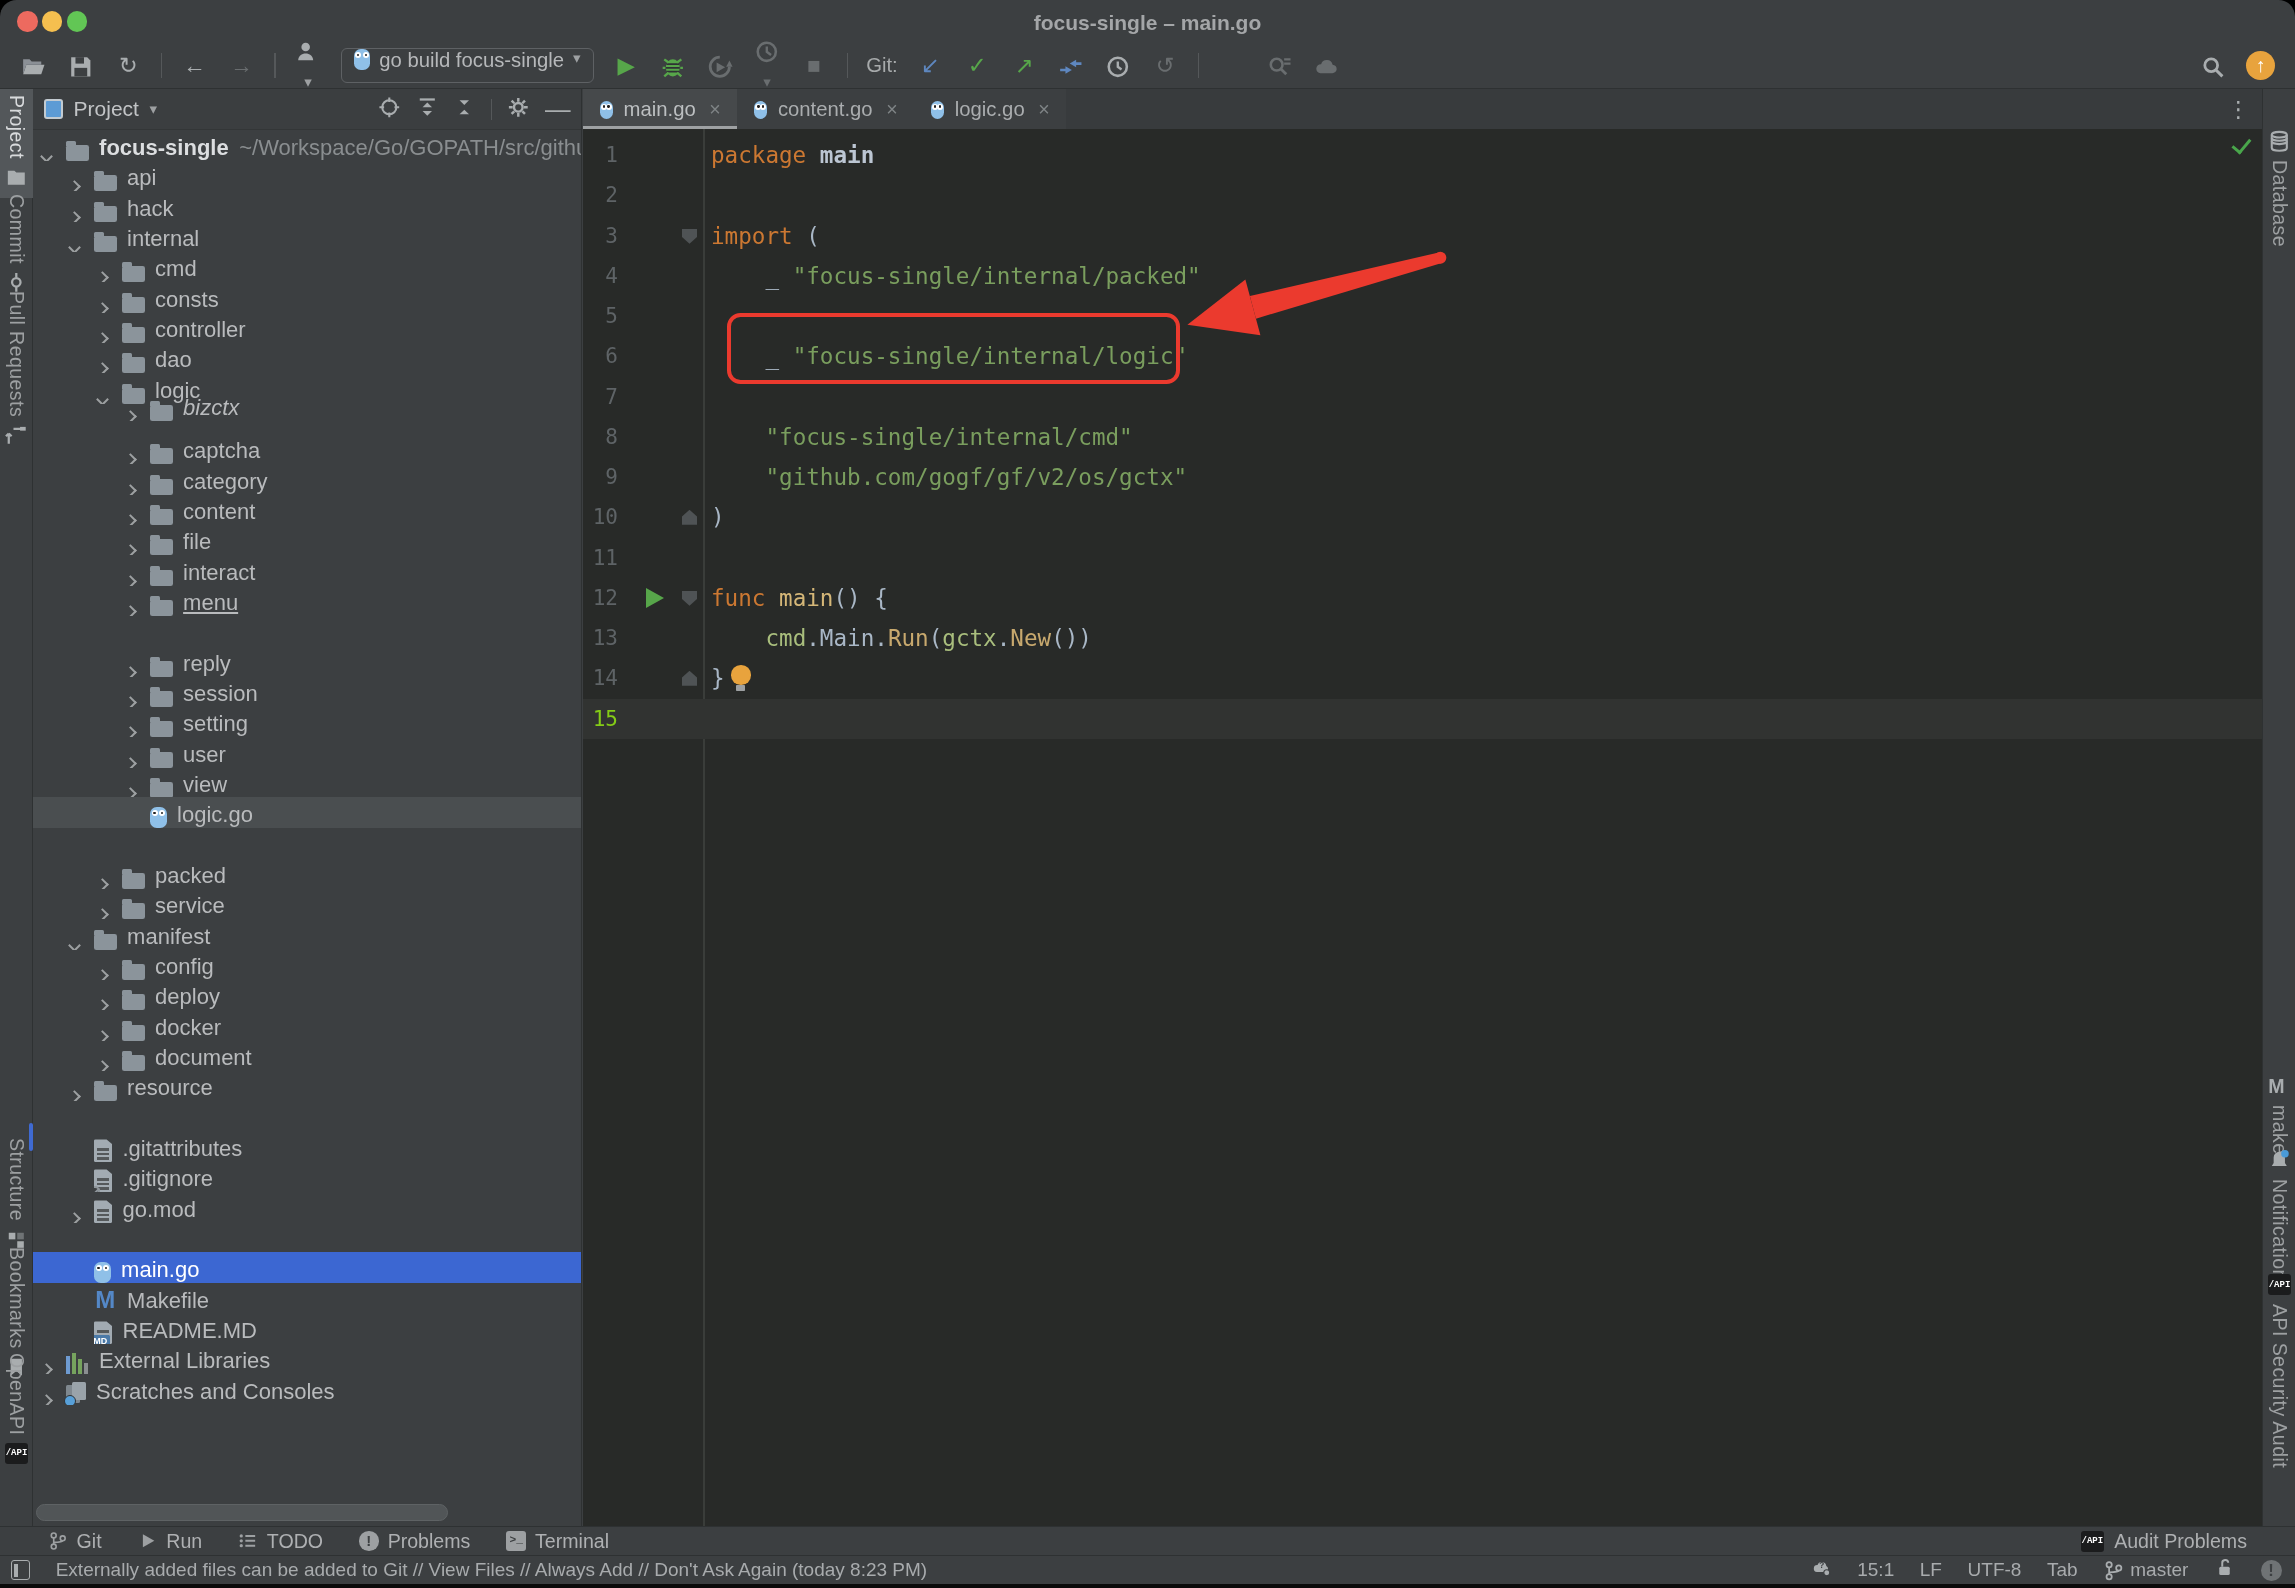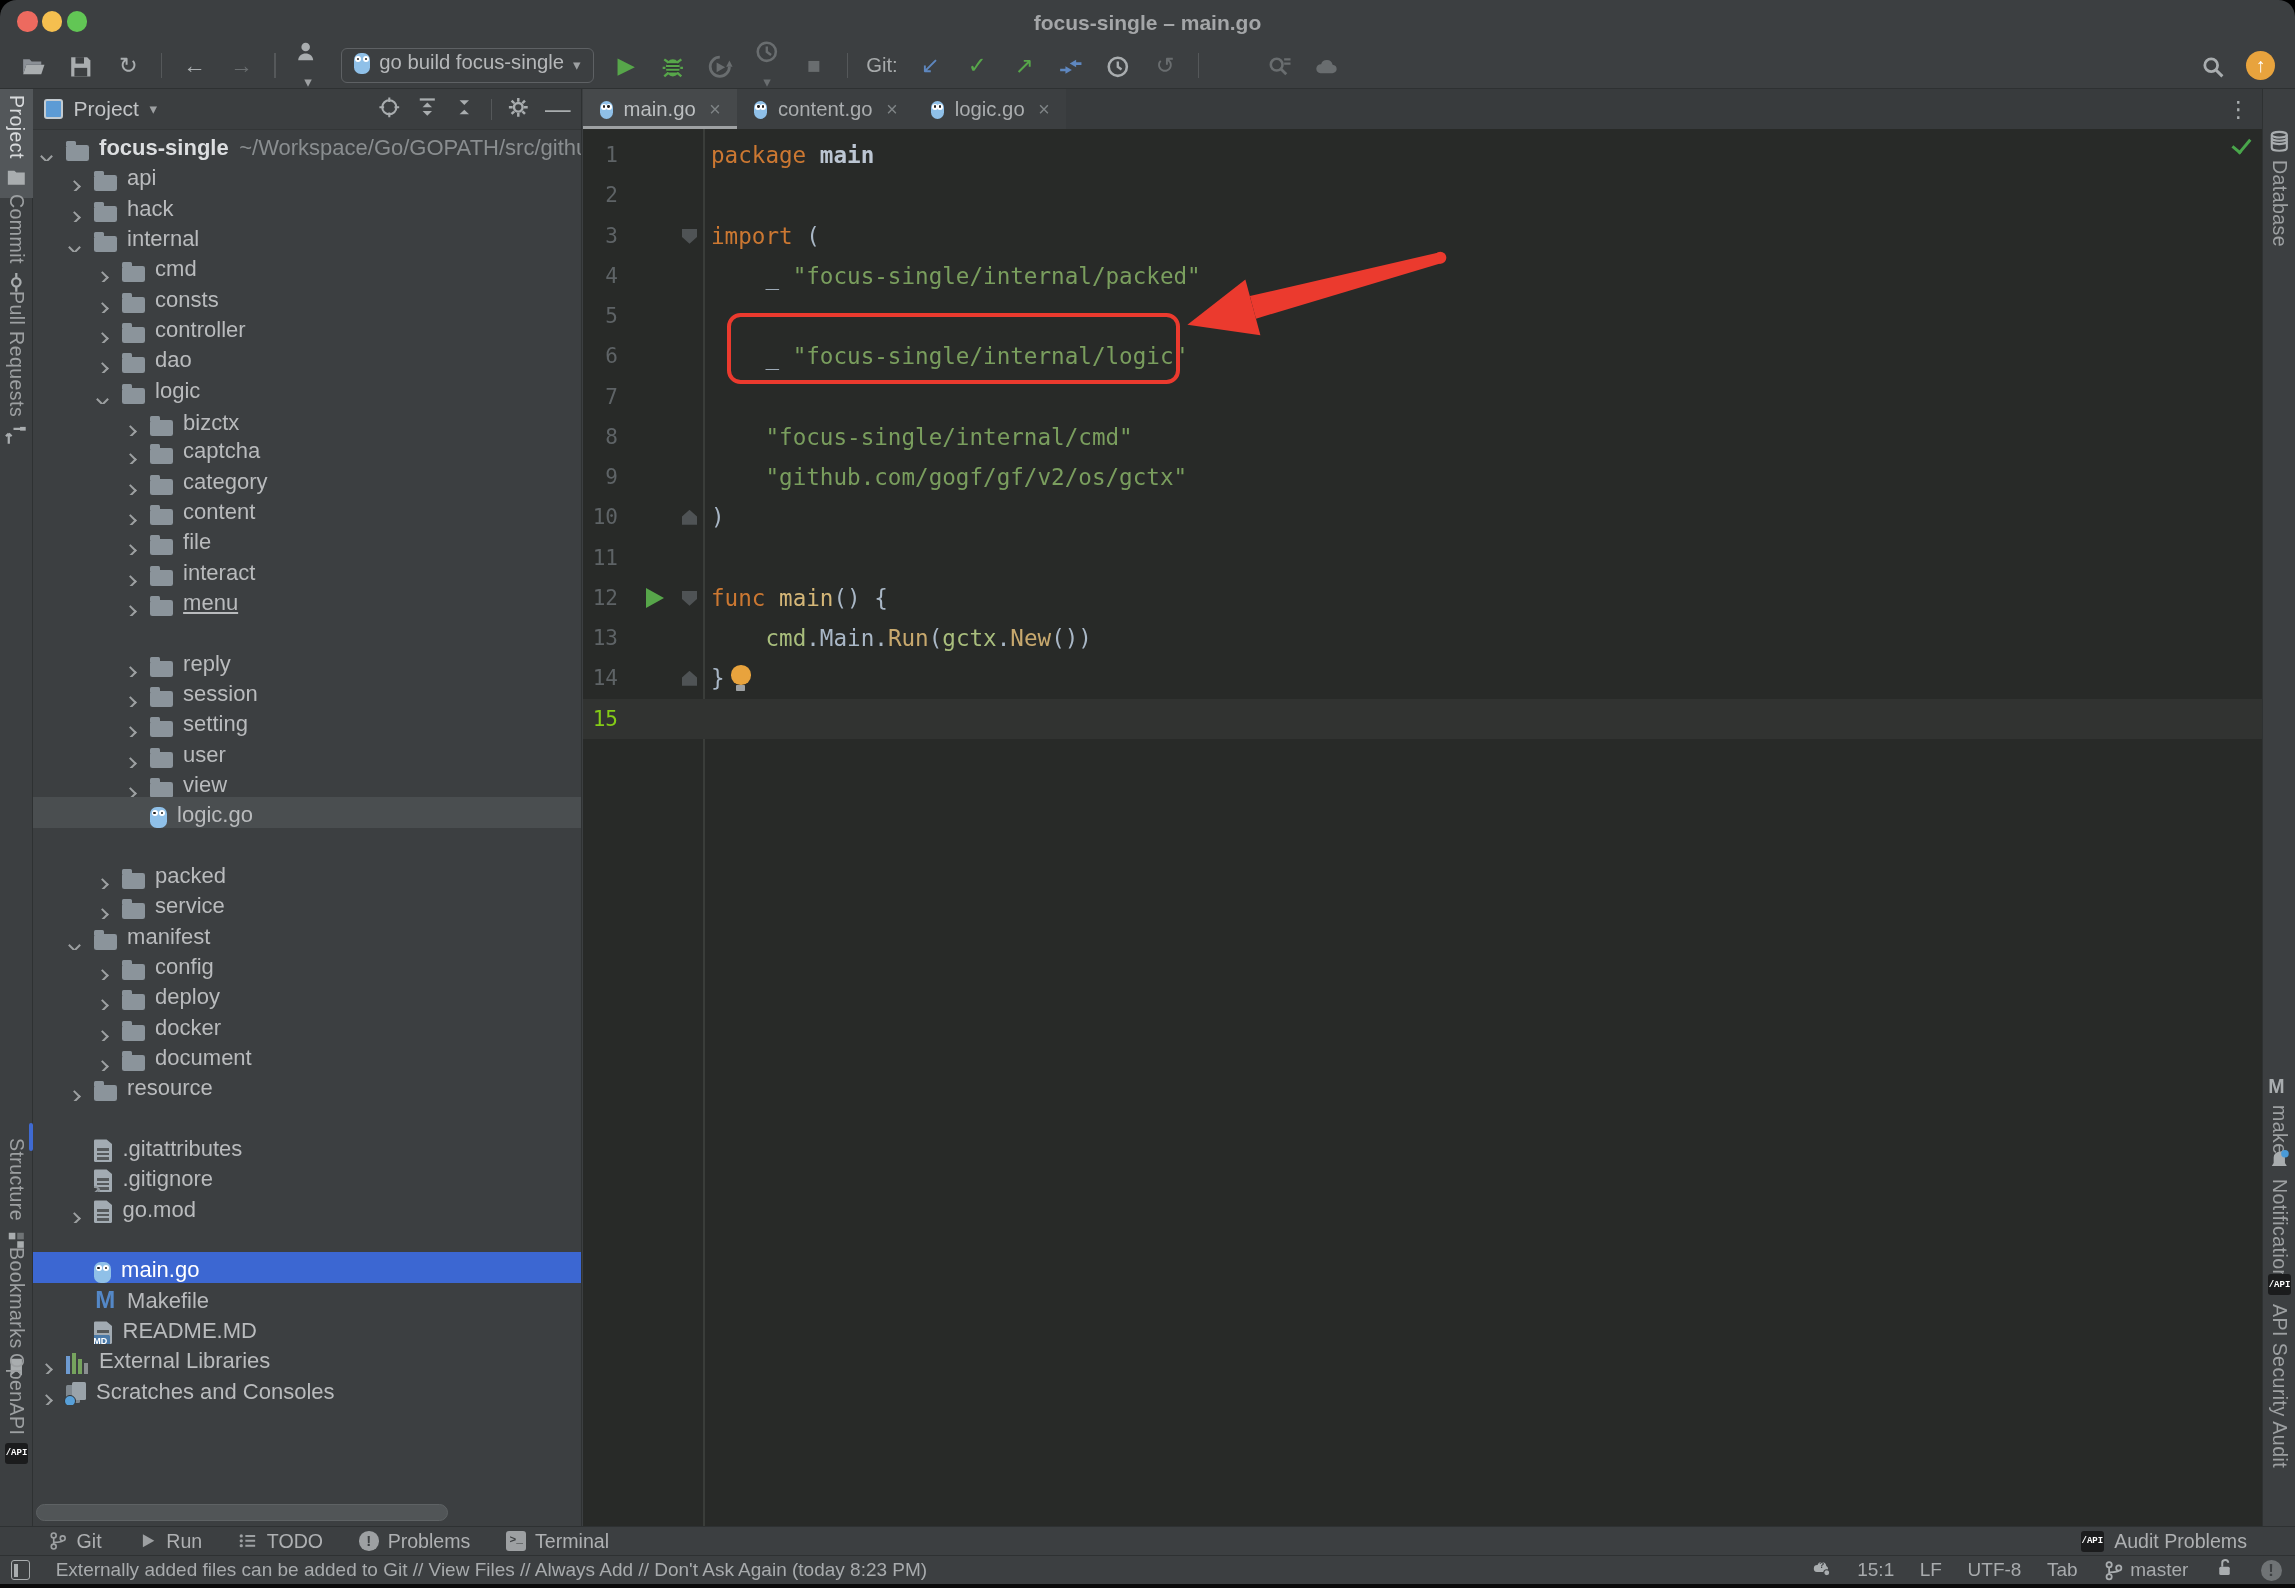--- a/index.html
+++ b/index.html
@@ -19,21 +19,21 @@
   #title{position:absolute;left:0;top:0;width:100%;height:43px;line-height:45px;text-align:center;
          font-size:21px;font-weight:bold;color:#a4a6a8;}
 
   
   #toolbar{position:absolute;left:0;top:43px;width:100%;height:46px;display:flex;align-items:center;
            padding:0 19.6px;gap:18px;border-bottom:1.5px solid var(--border);}
   .tbicon{font-size:22.6px;color:var(--icon);width:29px;text-align:center;flex:0 0 auto;line-height:29px;}
   .tbicon.dim{color:var(--iconDim);}
   .tbicon svg{width:25.6px;height:25.6px;vertical-align:middle;}
   .tbdiv{width:1.5px;height:25.6px;background:#55585a;flex:0 0 auto;}
-  #runcombo{display:flex;align-items:flex-end;gap:9px;height:35px;padding:8px 12px;border:1.5px solid #5e6164;
+  #runcombo{display:flex;align-items:flex-start;gap:9px;height:35px;padding:0 12px;border:1.5px solid #5e6164;
             border-radius:6px;font-size:20.3px;color:#b6b8ba;}
   .caret-down{font-size:15px;color:#9da0a2;}
   #toolbar-right{margin-left:auto;display:flex;align-items:center;gap:19.6px;}
   #update-badge{width:29px;height:29px;border-radius:50%;background:var(--orange);color:#fff;
                 font-size:19.6px;font-weight:bold;text-align:center;line-height:29px;}
   .gitlabel{font-size:20.3px;color:#a7aaab;}
 
   
   .stripe{position:absolute;top:89px;width:33px;height:1438px;background:var(--panel);}
   #stripe-left{left:0;border-right:1.5px solid var(--border);}
@@ -375,21 +375,21 @@
           </span>
           <span class="lbl">dao</span>
         </div>
         <div class="trow" style="top: 243px; padding-left: 65px;">
           <span class="chev open"></span>
           <span style="display:flex">
             <span class="folder"></span>
           </span>
           <span class="lbl">logic</span>
         </div>
-        <div class="trow" style="top: 275px; padding-left: 93px;">
+        <div class="trow" style="top: 260px; padding-left: 93px; font-style: italic;">
           <span class="chev closed"></span>
           <span style="display:flex">
             <span class="folder"></span>
           </span>
           <span class="lbl">bizctx</span>
         </div>
         <div class="trow" style="top: 303px; padding-left: 93px;">
           <span class="chev closed"></span>
           <span style="display:flex">
             <span class="folder"></span>

